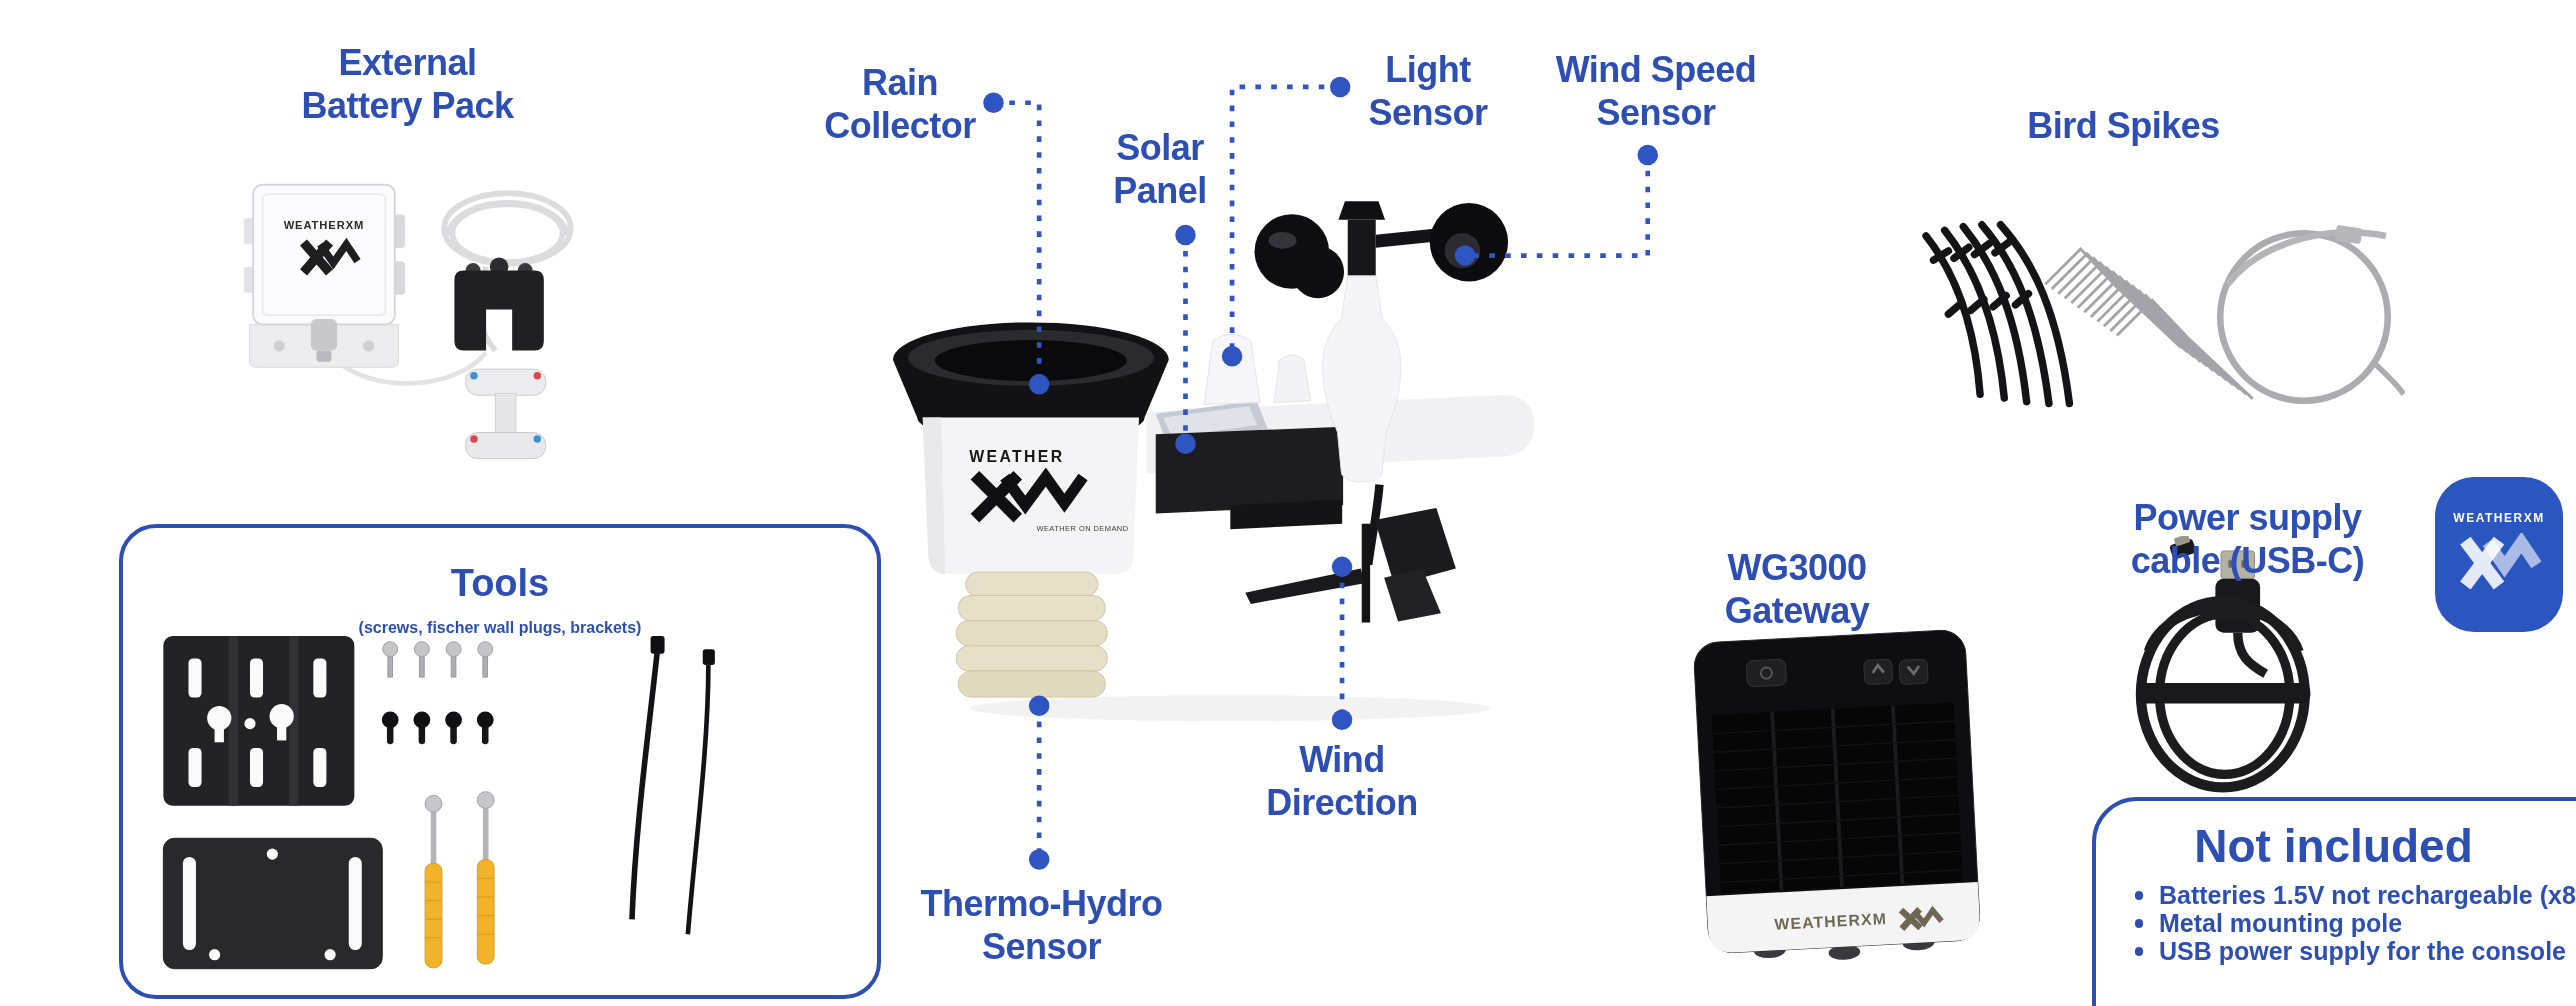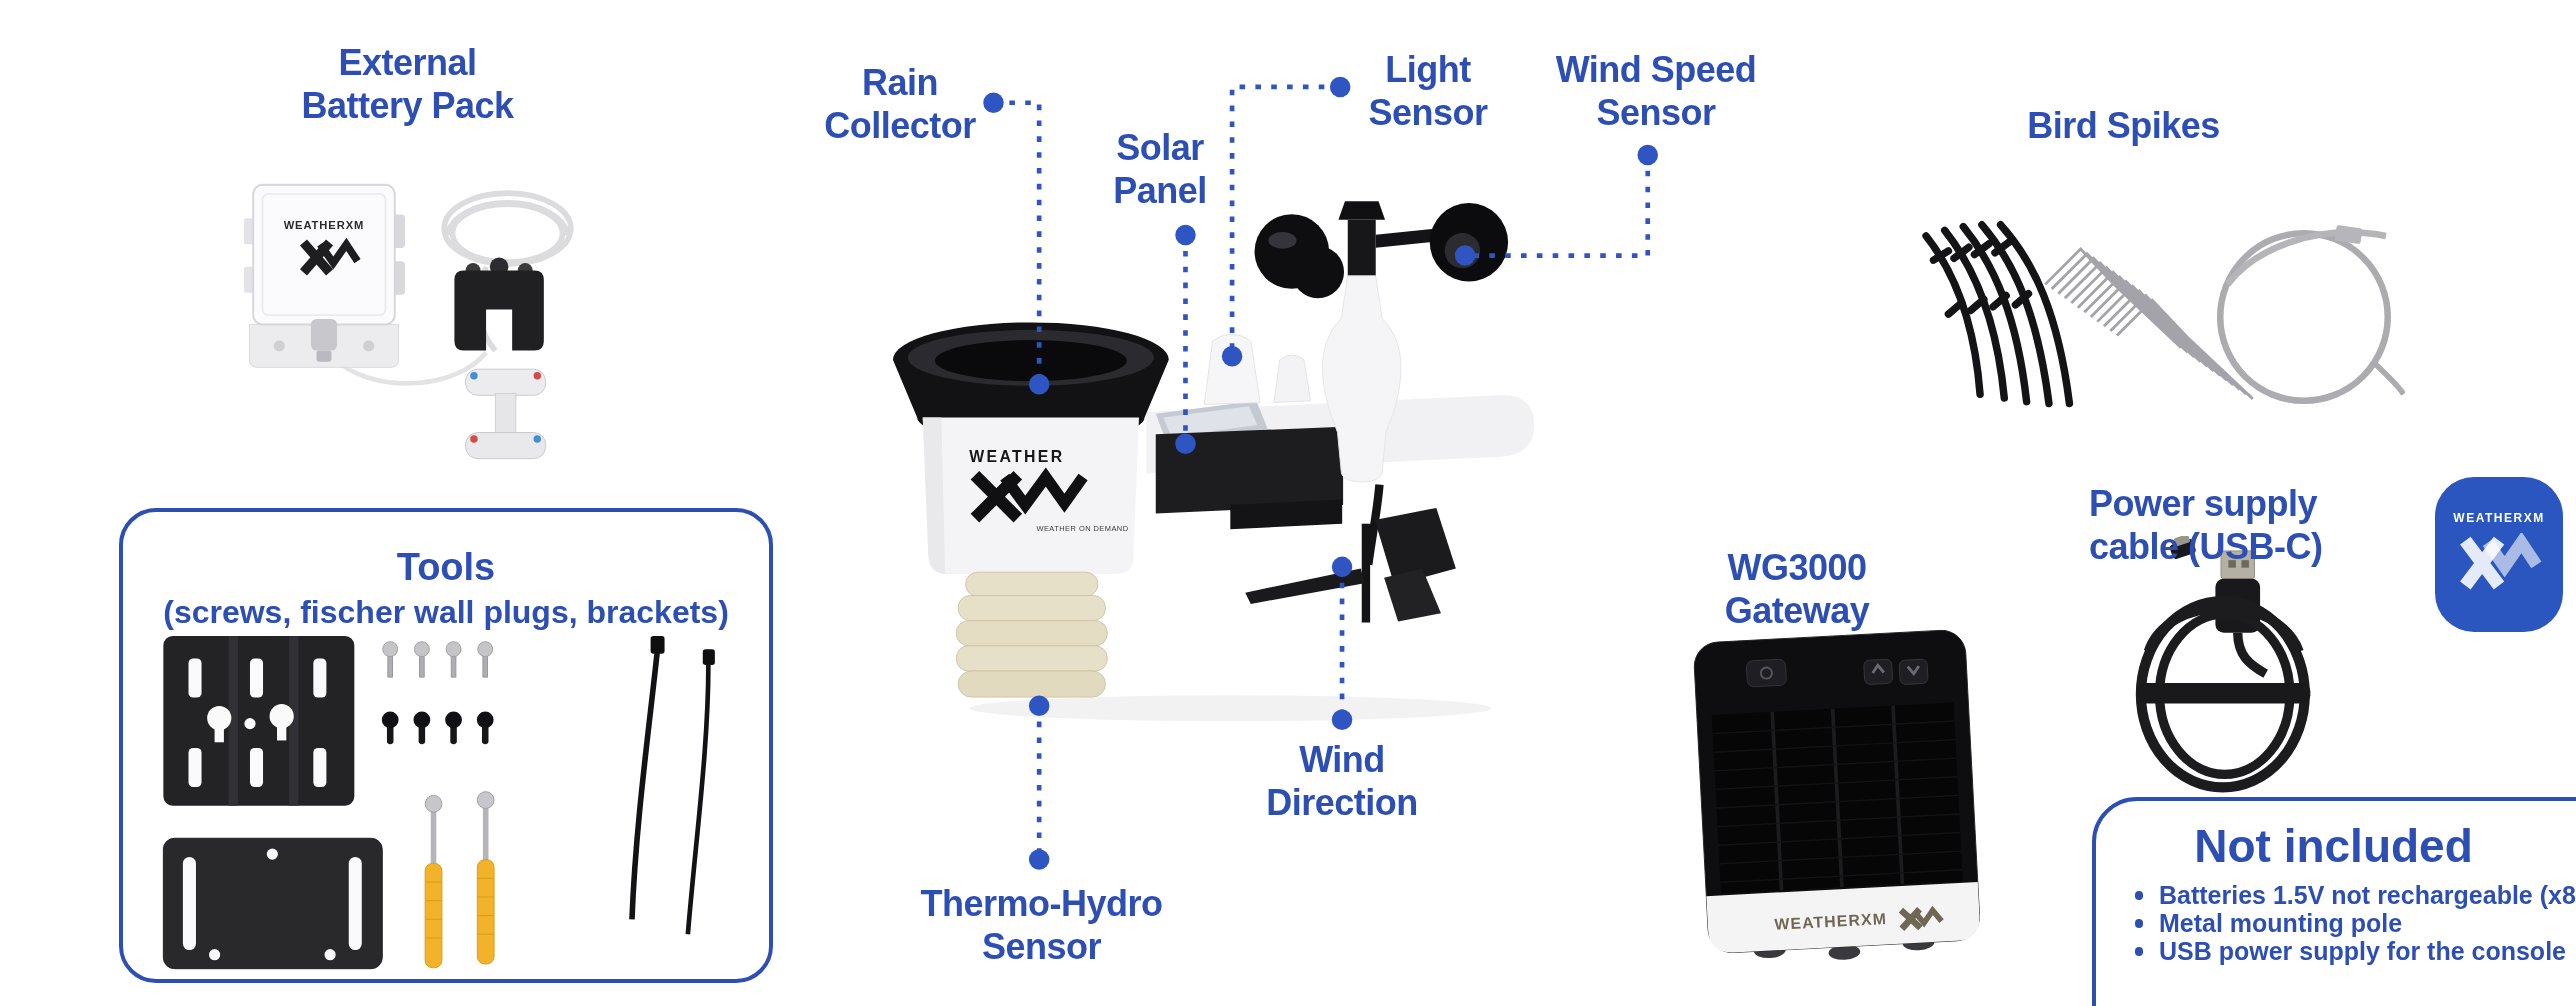--- a/index.html
+++ b/index.html
@@ -2,28 +2,28 @@
 <html style="font-size:15px"><head>
 <meta charset="utf-8">
 <style>
   html,body{margin:0;padding:0;background:#ffffff;}
   .canvas{position:relative;width:2576px;height:1007px;background:#ffffff;overflow:hidden;
           font-family:"Liberation Sans",sans-serif;}
   svg{display:block;}
   .abs{position:absolute;}
   .label{position:absolute;color:#2d4fb4;font-weight:700;font-size:36px;line-height:43px;
          text-align:center;letter-spacing:-0.5px;}
-  .label.left{text-align:left;}
+  .label.left{text-align:center;margin-top:14px;}
   .callout-layer{position:absolute;left:0;top:0;pointer-events:none;}
   .blue-box{position:absolute;border:4.7px solid #2d4fb4;box-sizing:border-box;background:transparent;}
-  .tools-box{left:119px;top:508px;width:654px;height:475px;border-radius:37px;padding-left:32px;}
+  .tools-box{left:119px;top:524px;width:762px;height:475px;border-radius:37px;padding-left:32px;}
   .tools-title{position:absolute;left:0;top:35px;width:100%;text-align:center;color:#2d4fb4;
                font-weight:700;font-size:38px;line-height:41px;}
   .tools-subtitle{position:absolute;left:0;top:86px;width:100%;text-align:center;color:#2d4fb4;
-                  font-weight:700;font-size:32px;line-height:28px;}
+                  font-weight:700;font-size:16px;line-height:28px;}
   .ni-box{left:2092px;top:797px;width:559px;height:280px;border-radius:45px;}
   .ni-title{position:absolute;left:0;top:26px;width:475px;text-align:center;color:#2d4fb4;
             font-weight:700;font-size:46px;line-height:39px;}
   .ni-list{position:absolute;left:37px;top:80px;margin:0;padding:0;list-style:none;}
   .ni-list li{position:relative;padding-left:26px;color:#2d4fb4;font-weight:700;
               font-size:25px;line-height:28px;}
   .ni-list li .dot{position:absolute;left:1.9px;top:10.3px;width:8.4px;height:8.4px;border-radius:50%;
                    background:#2d4fb4;}
   .badge{position:absolute;left:2435px;top:477px;width:128px;height:155px;background:#2b56c0;
          border-radius:39px;display:flex;flex-direction:column;align-items:center;}

